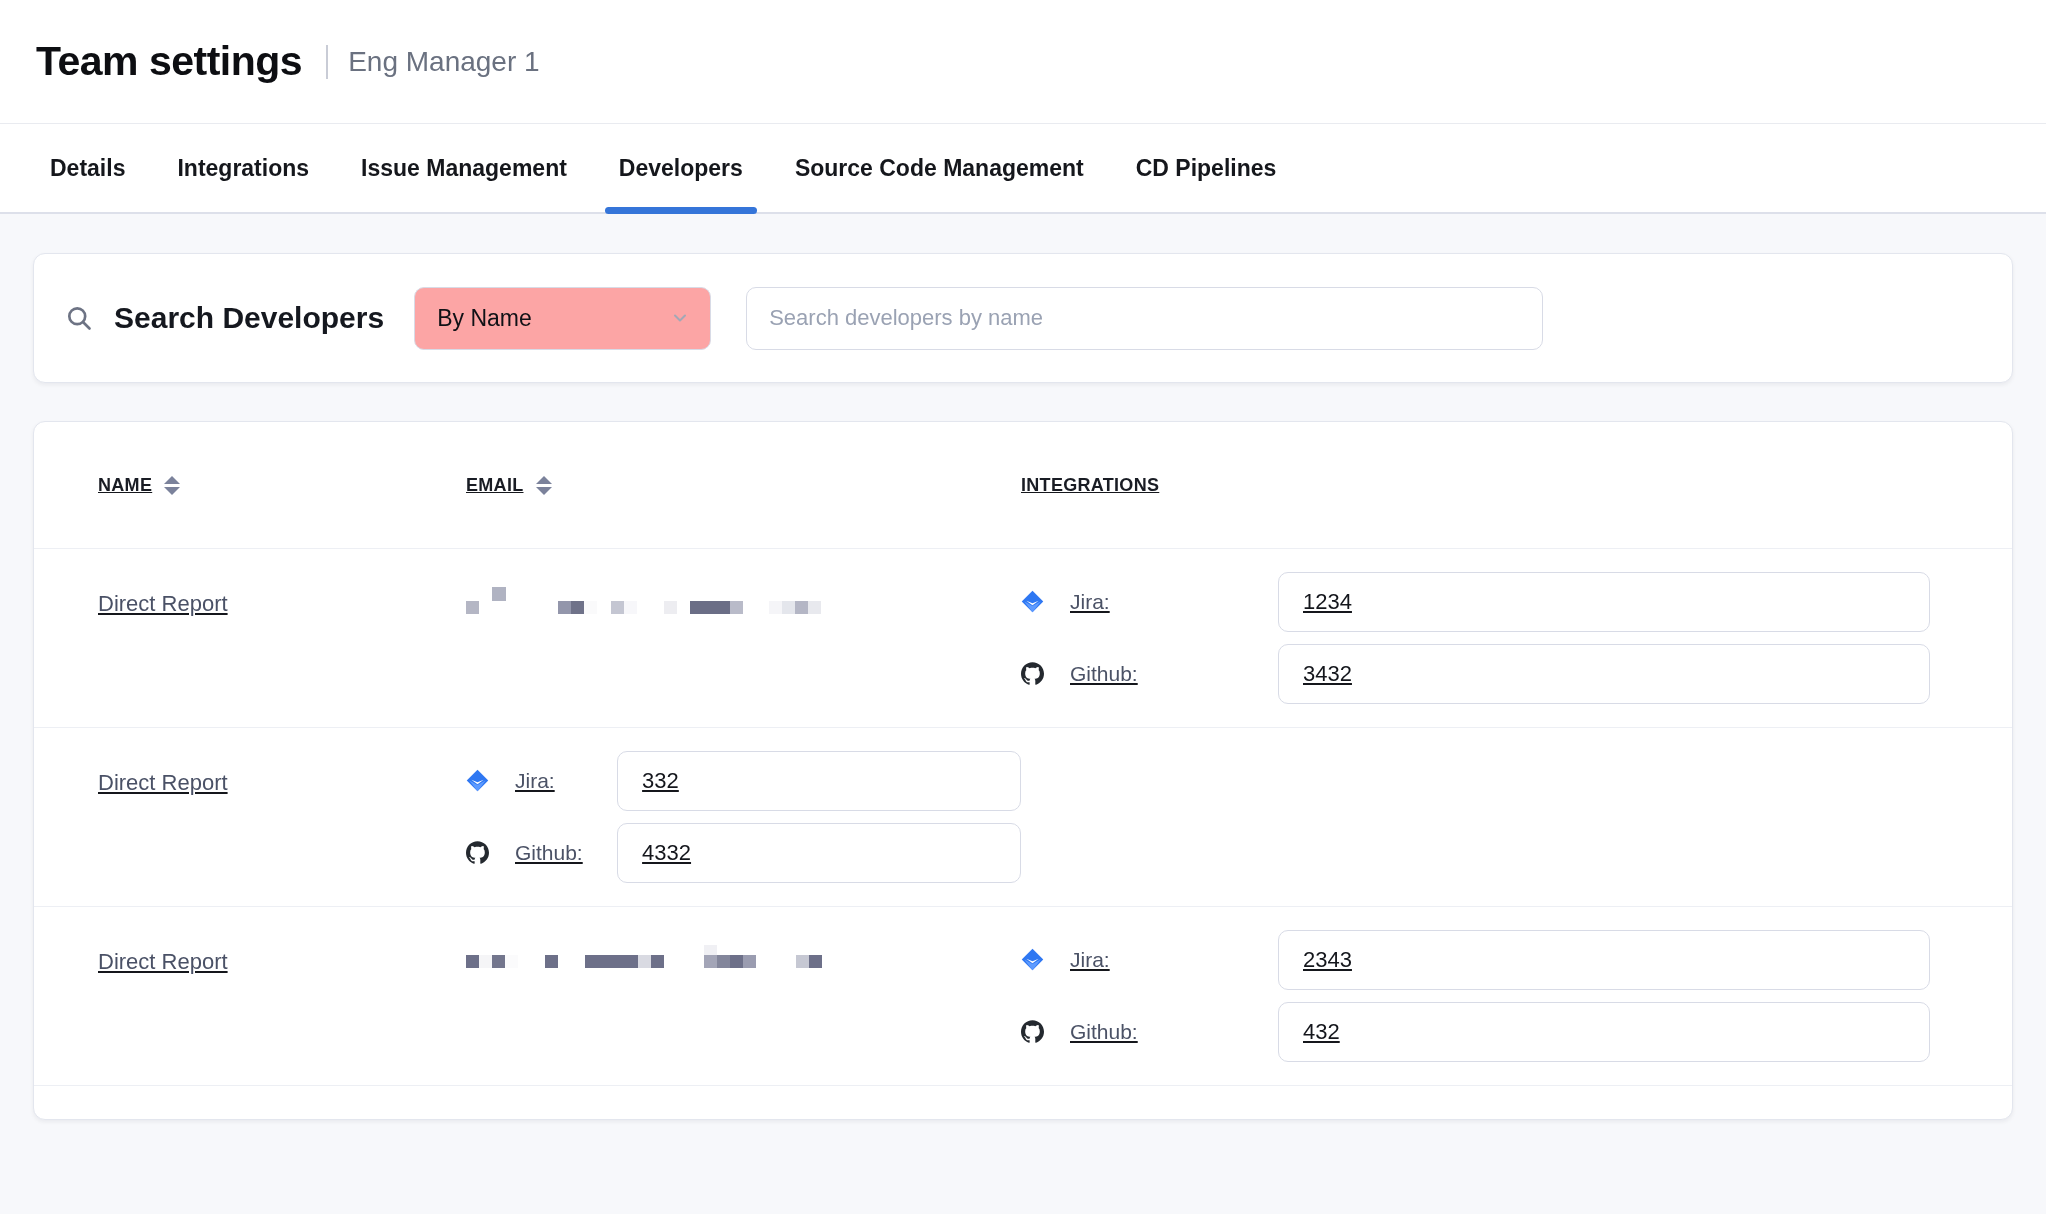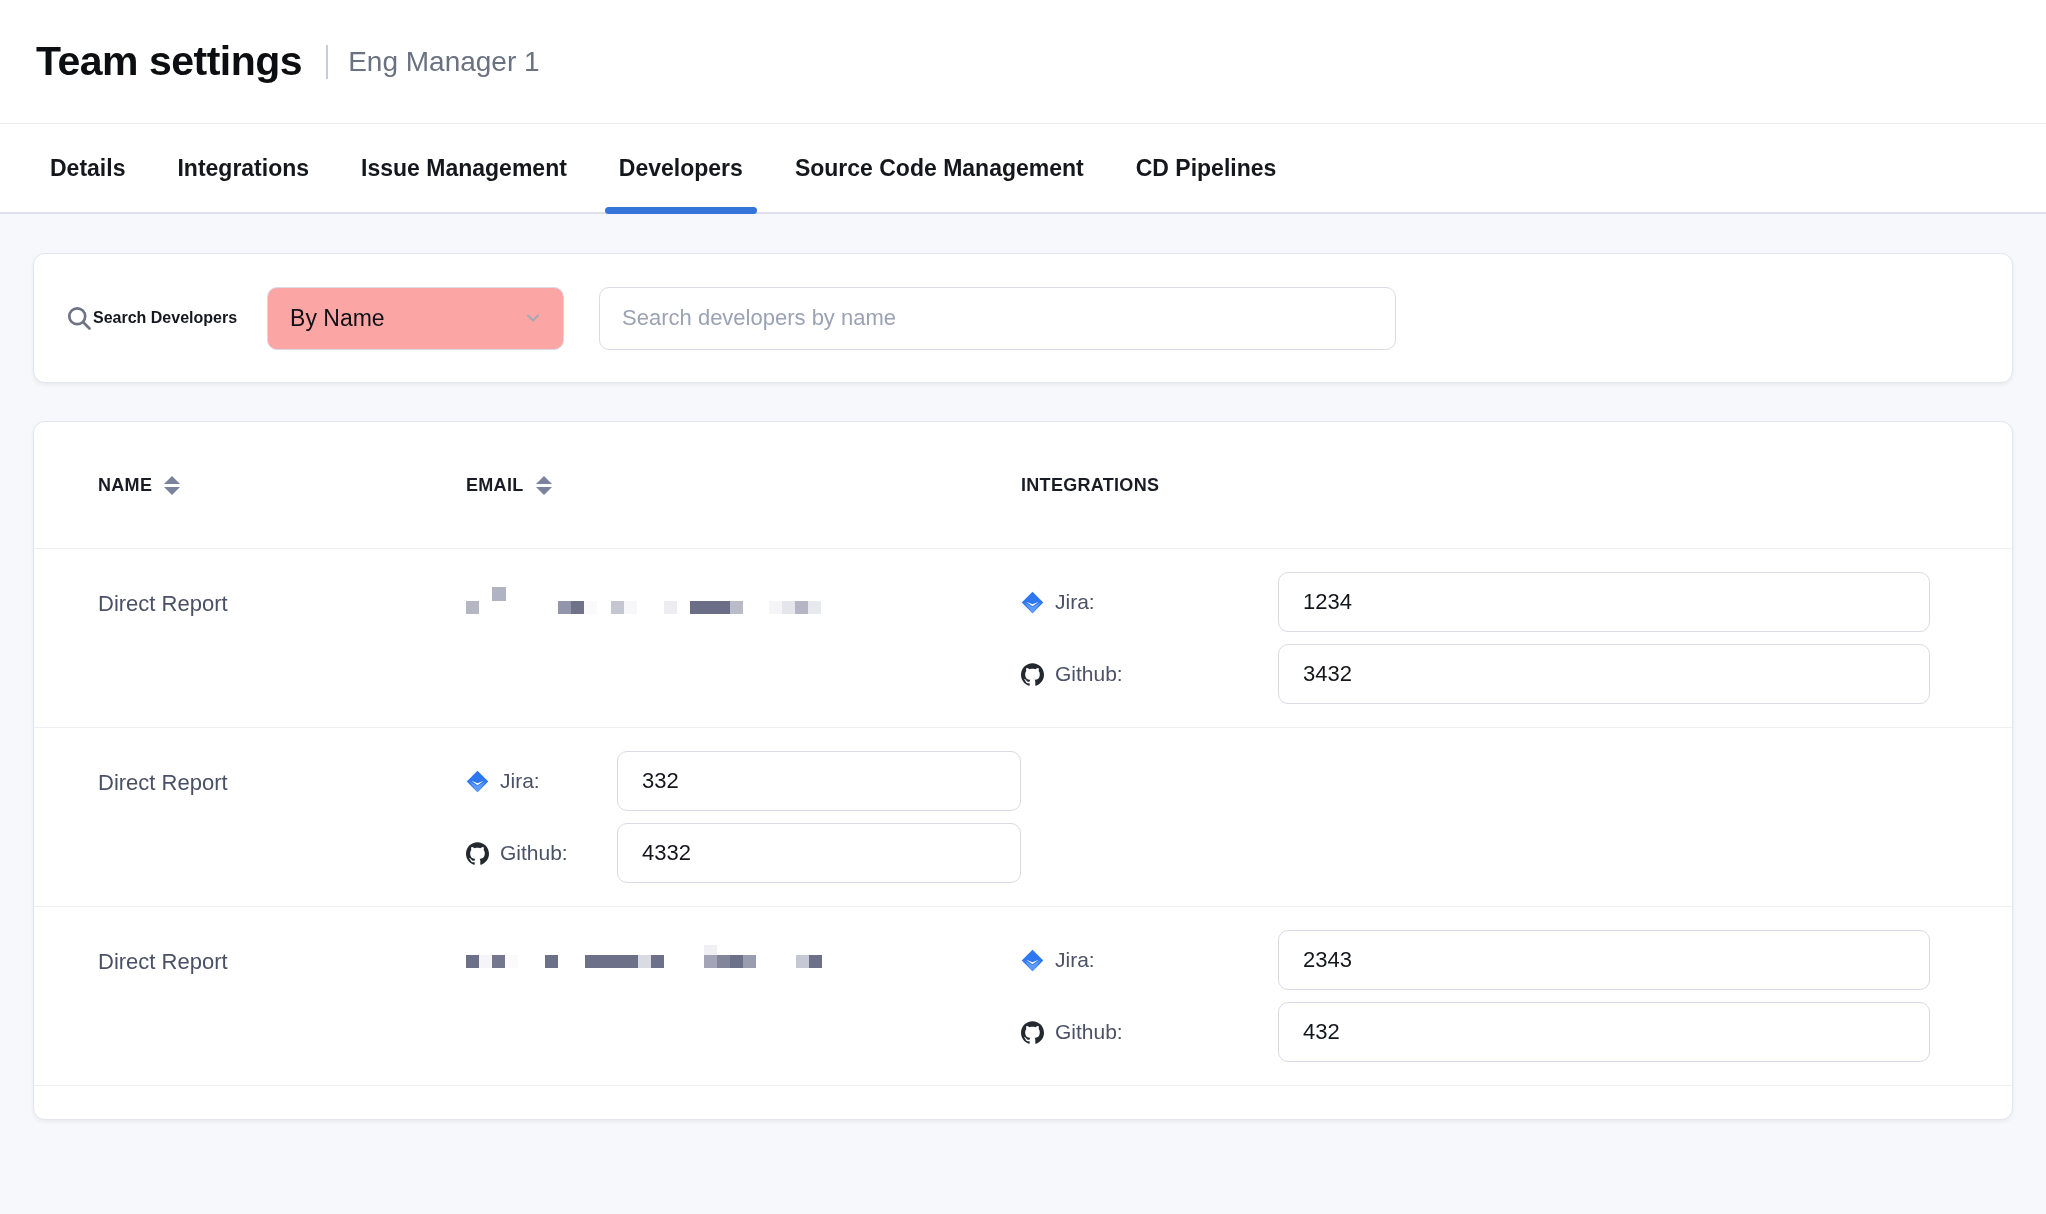--- a/index.html
+++ b/index.html
@@ -64,21 +64,21 @@
   }
 
   
   .search-card {
     height: 130px;
     display: flex;
     align-items: center;
     padding: 0 31px;
   }
   .search-icon { width: 28px; height: 28px; flex: 0 0 auto; }
-  .search-label { font-size: 16px; font-weight: 700; color: #15181f; }
+  .search-label { font-size: 30px; font-weight: 700; color: #15181f; margin-left: 21px; }
   .filter-select {
     margin-left: 30px;
     width: 297px;
     height: 63px;
     border: 1px solid #d8dbe6;
     border-radius: 10px;
     display: flex;
     align-items: center;
     justify-content: space-between;
     padding: 0 20px 0 22px;
@@ -103,20 +103,21 @@
   }
   .search-input::placeholder { color: #9aa2b3; }
 
   
   .table-card { margin-top: 38px; padding-bottom: 33px; }
   .trow {
     display: grid;
     grid-template-columns: 368px 555px 1fr;
     padding-left: 64px;
     padding-right: 81px;
+    text-decoration: underline;
   }
   .thead {
     height: 127px;
     align-items: center;
     border-bottom: 1px solid #edeff4;
   }
   .th {
     font-size: 18px;
     font-weight: 700;
     color: #191c24;
@@ -141,21 +142,21 @@
     padding-top: 23px;
     padding-bottom: 23px;
     border-bottom: 1px solid #edeff4;
   }
   .name-cell { padding-top: 19px; font-size: 22px; color: #4a5166; }
   .email-cell { padding-top: 17px; font-size: 22px; color: #4b5266; }
   .redact-box { position: relative; height: 30px; width: 360px; margin-top: -2px; }
 
   .int-cell { display: flex; flex-direction: column; gap: 12px; }
   .int-line { display: flex; align-items: center; }
-  .int-label-wrap { width: 257px; display: flex; align-items: flex-end; gap: 11px; }
+  .int-label-wrap { width: 257px; display: flex; align-items: flex-start; gap: 26px; }
   .int-label { font-size: 21px; color: #4b5266; }
   .int-icon { width: 23px; height: 23px; flex: 0 0 auto; }
   .int-input {
     width: 652px;
     height: 60px;
     border: 1px solid #d8dbe6;
     border-radius: 10px;
     padding: 0 24px;
     font-size: 22px;
     font-family: "Liberation Sans", sans-serif;

